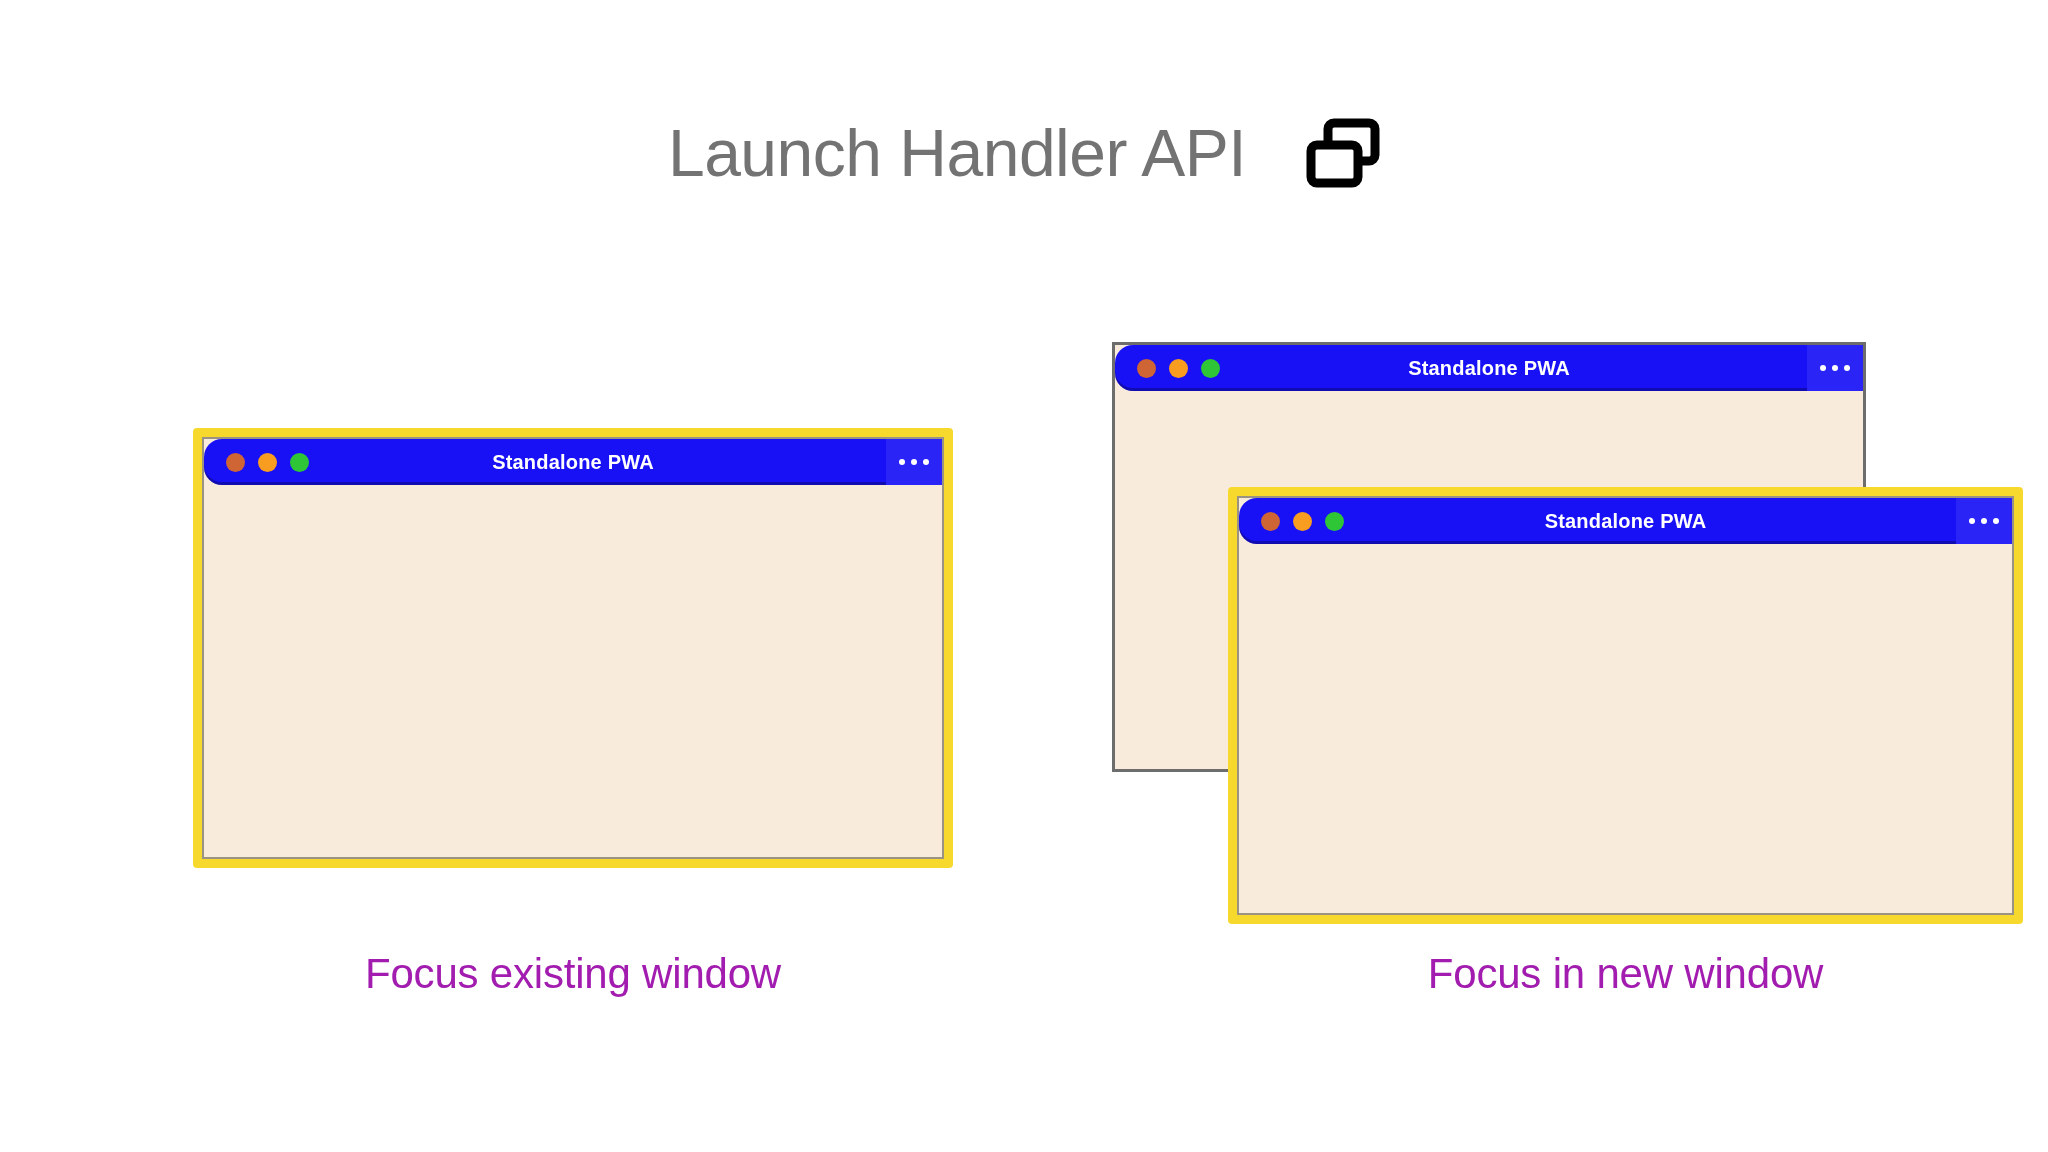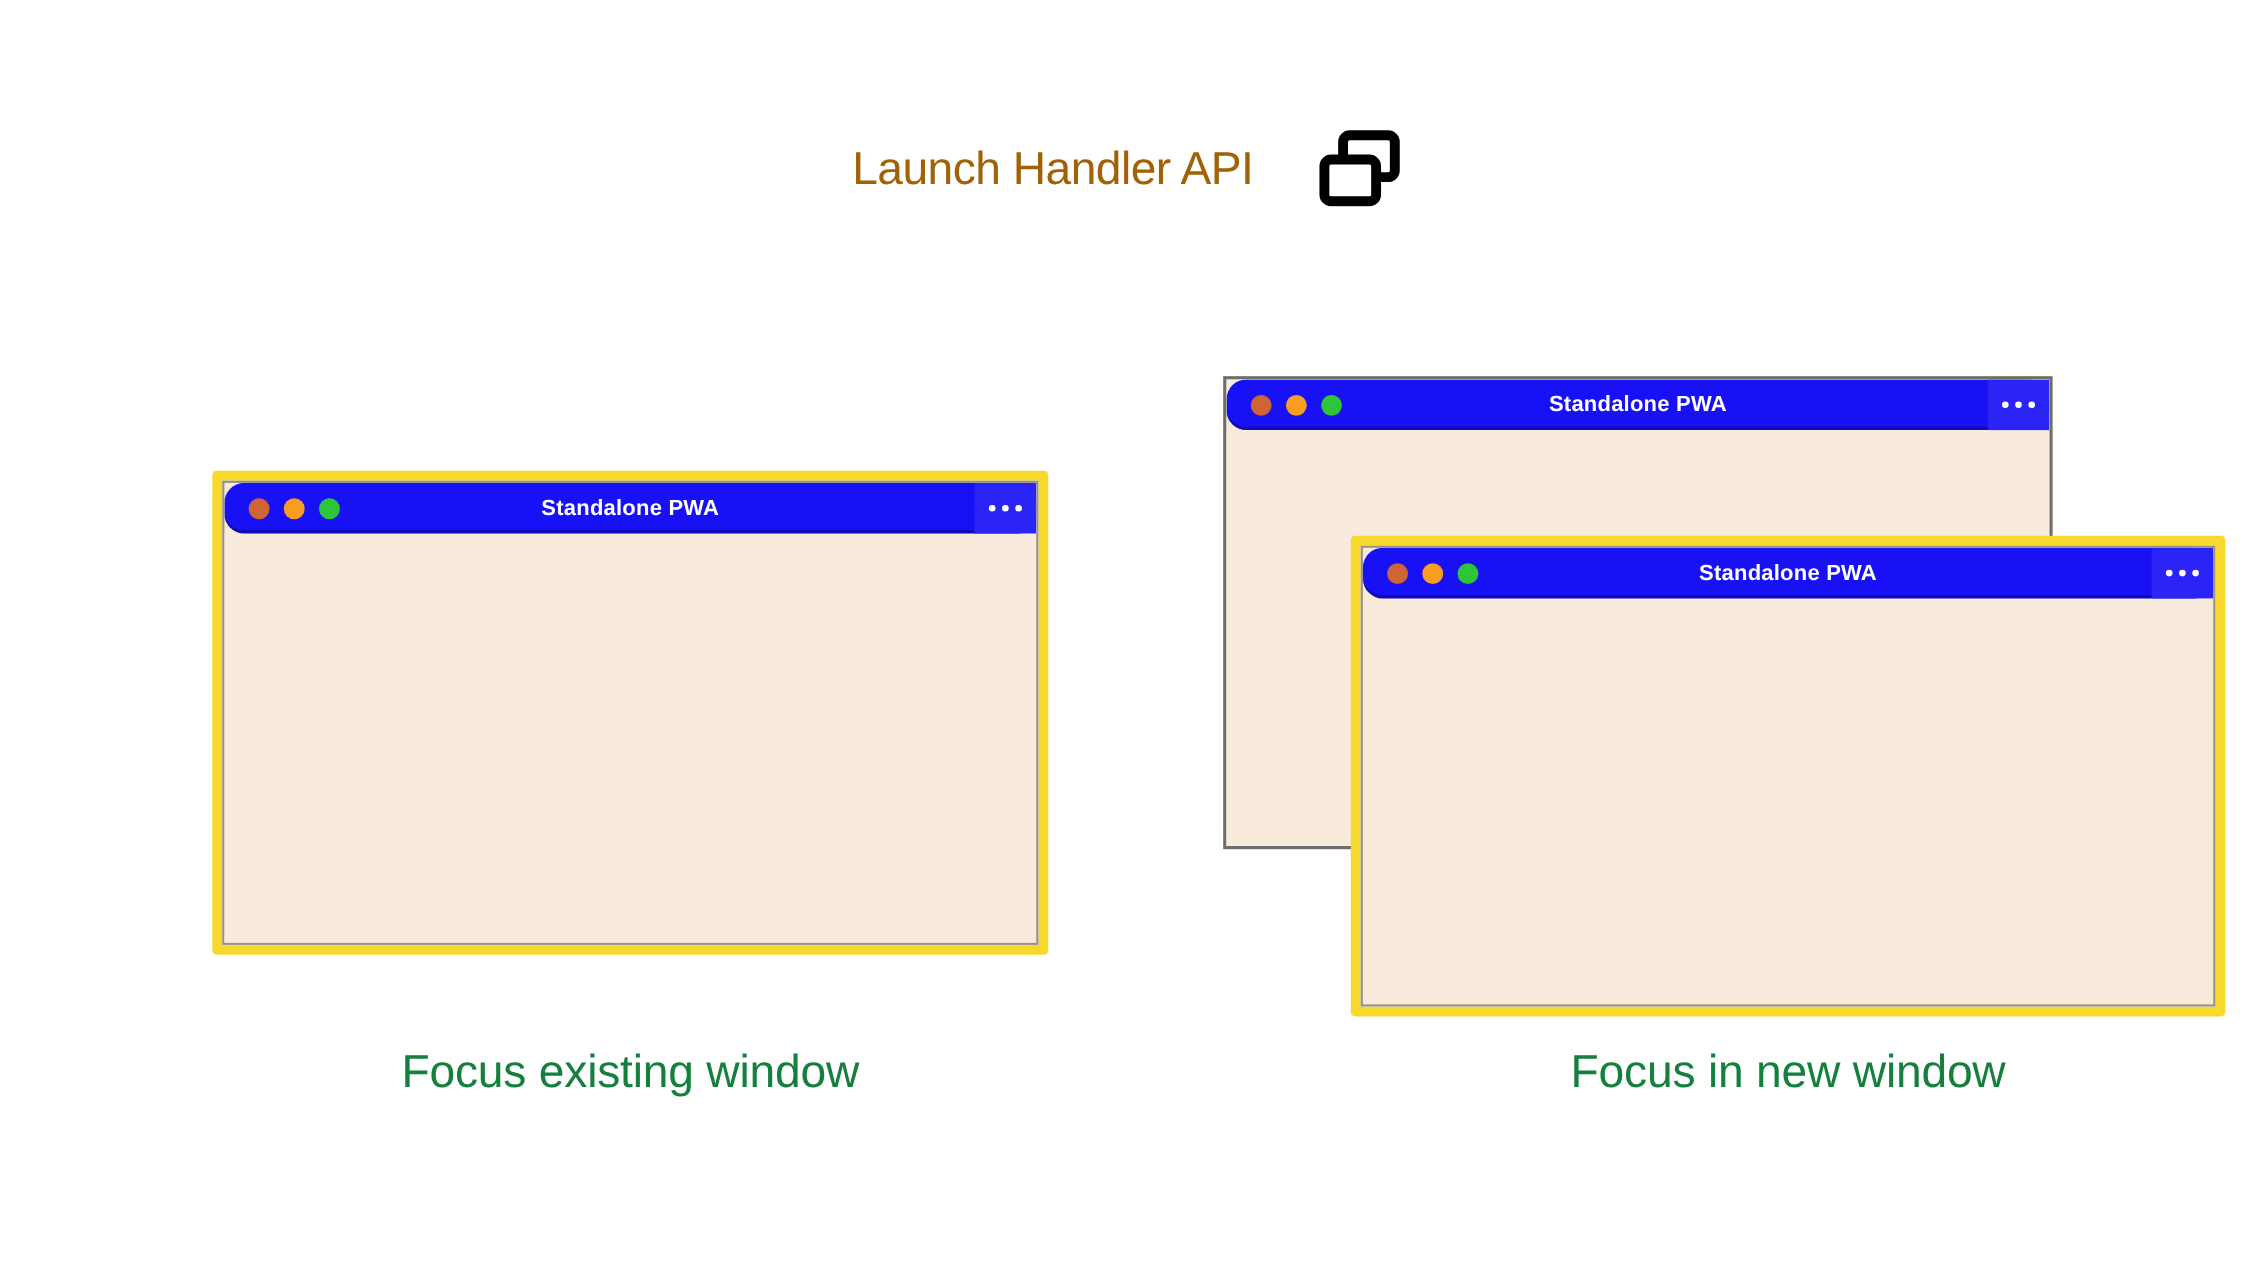--- a/index.html
+++ b/index.html
@@ -20,23 +20,23 @@
     position: absolute;
     left: 0;
     top: 118px;
     width: 2048px;
     display: flex;
     align-items: center;
     justify-content: center;
     gap: 60px;
   }
   .page-title {
-    font-size: 42px;
+    font-size: 66px;
     font-weight: 400;
-    color: #a16207;
+    color: #737373;
     letter-spacing: -0.5px;
     line-height: 1;
     white-space: nowrap;
   }
   .multiwindow-icon {
     width: 74px;
     height: 70px;
     display: block;
   }
 
@@ -141,21 +141,21 @@
     left: 1228px;
     top: 487px;
     width: 795px;
     height: 437px;
   }
 
   
   .caption {
     position: absolute;
     font-size: 42px;
-    color: #15803d;
+    color: #a21caf;
     letter-spacing: -0.2px;
     white-space: nowrap;
     text-align: center;
   }
   #caption-left {
     left: 193px;
     width: 760px;
     top: 950px;
   }
   #caption-right {

